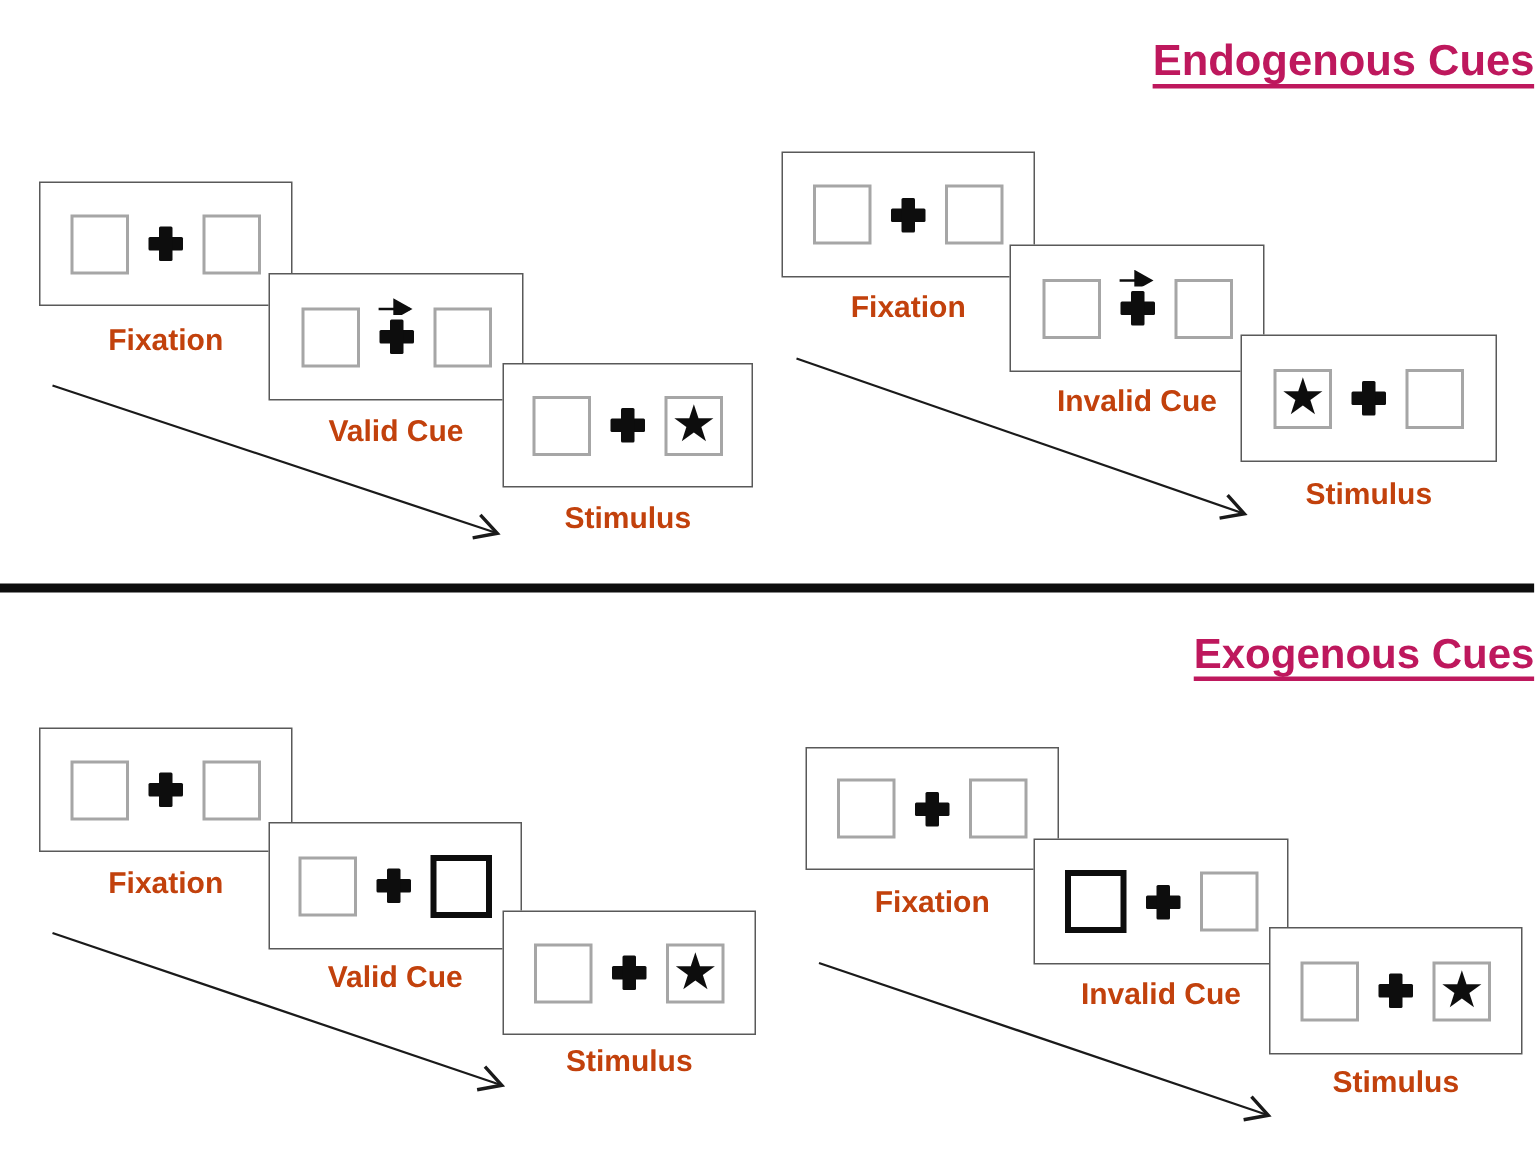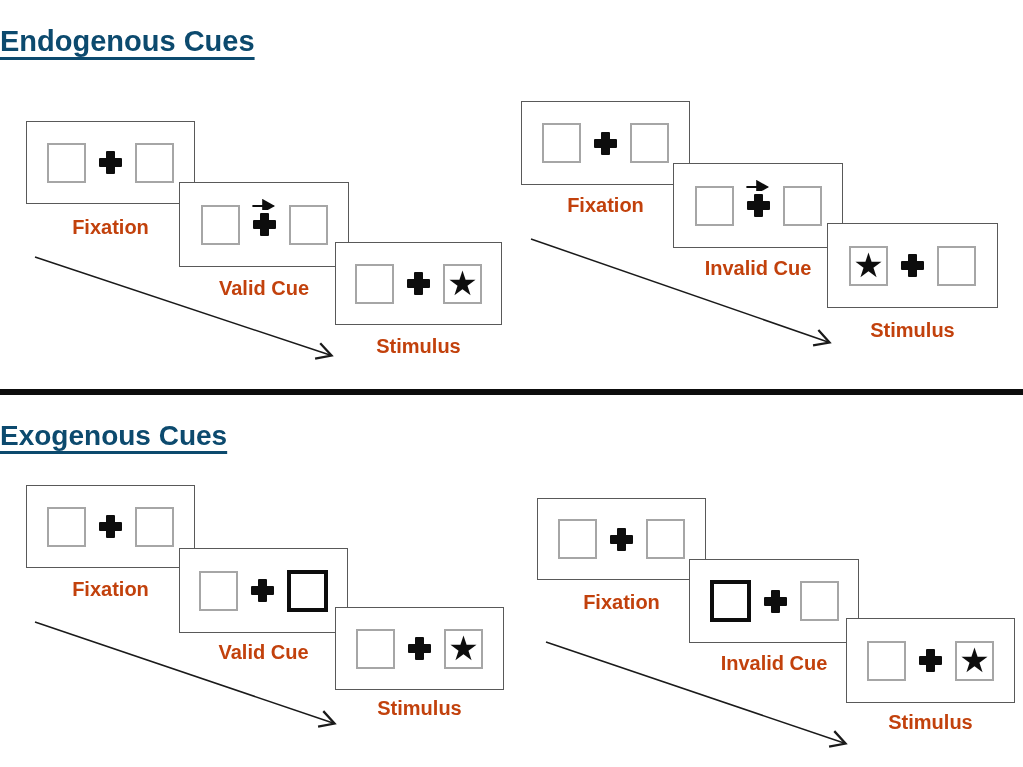--- a/index.html
+++ b/index.html
@@ -1,22 +1,22 @@
 <!DOCTYPE html>
 <html><head>
 <meta charset="utf-8">
 <style>
   html,body{margin:0;padding:0;background:#fff;}
   #canvas{
     position:relative;width:1023px;height:767px;background:#ffffff;
     font-family:"Liberation Sans",sans-serif;color:#1a1a1a;overflow:hidden;
   }
   .title{
-    position:absolute;left:0;width:1023px;text-align:left;
-    font-weight:700;font-size:29px;line-height:33px;color:#0c4a6e;
+    position:absolute;left:0;width:1023px;text-align:right;
+    font-weight:700;font-size:29px;line-height:33px;color:#be185d;
     text-decoration:underline;text-decoration-thickness:3px;text-underline-offset:6px;
   }
   .panel{
     position:absolute;background:#ffffff;border:1.5px solid #595959;
     display:flex;align-items:center;justify-content:center;gap:13px;
     box-sizing:border-box;
   }
   .box{
     width:35px;height:36px;border:2px solid #a6a6a6;background:#ffffff;
     box-sizing:content-box;display:flex;align-items:center;justify-content:center;

